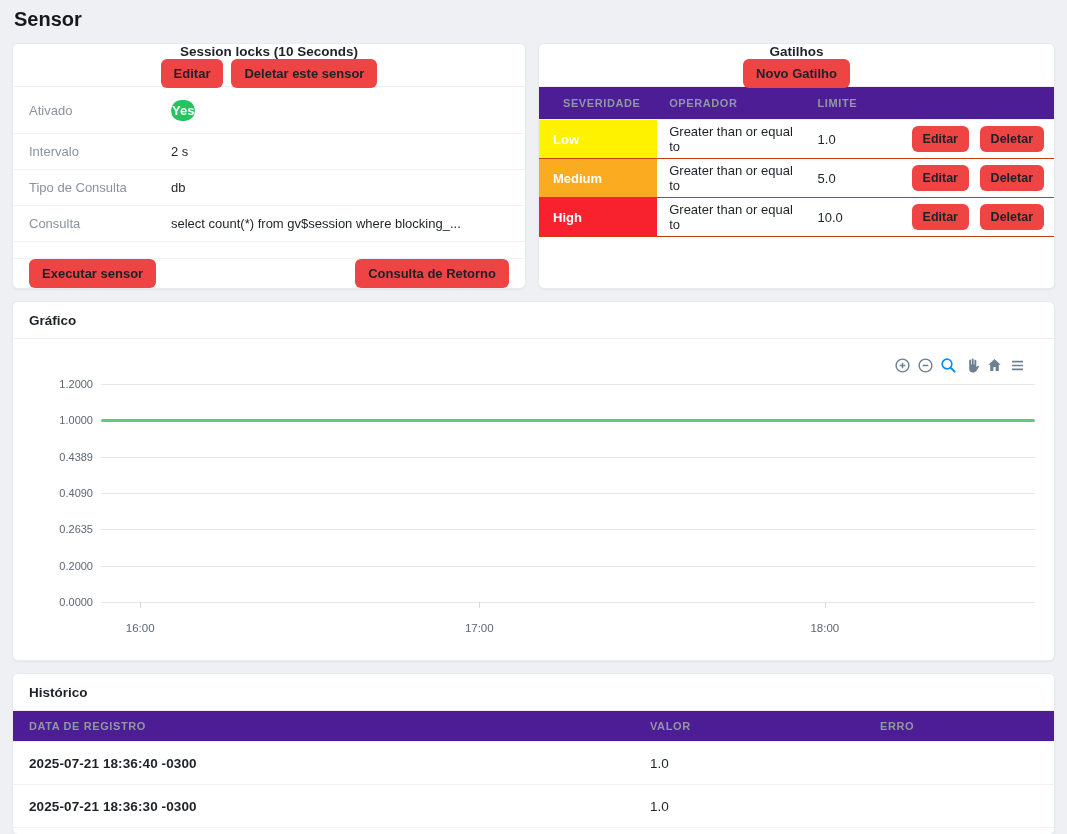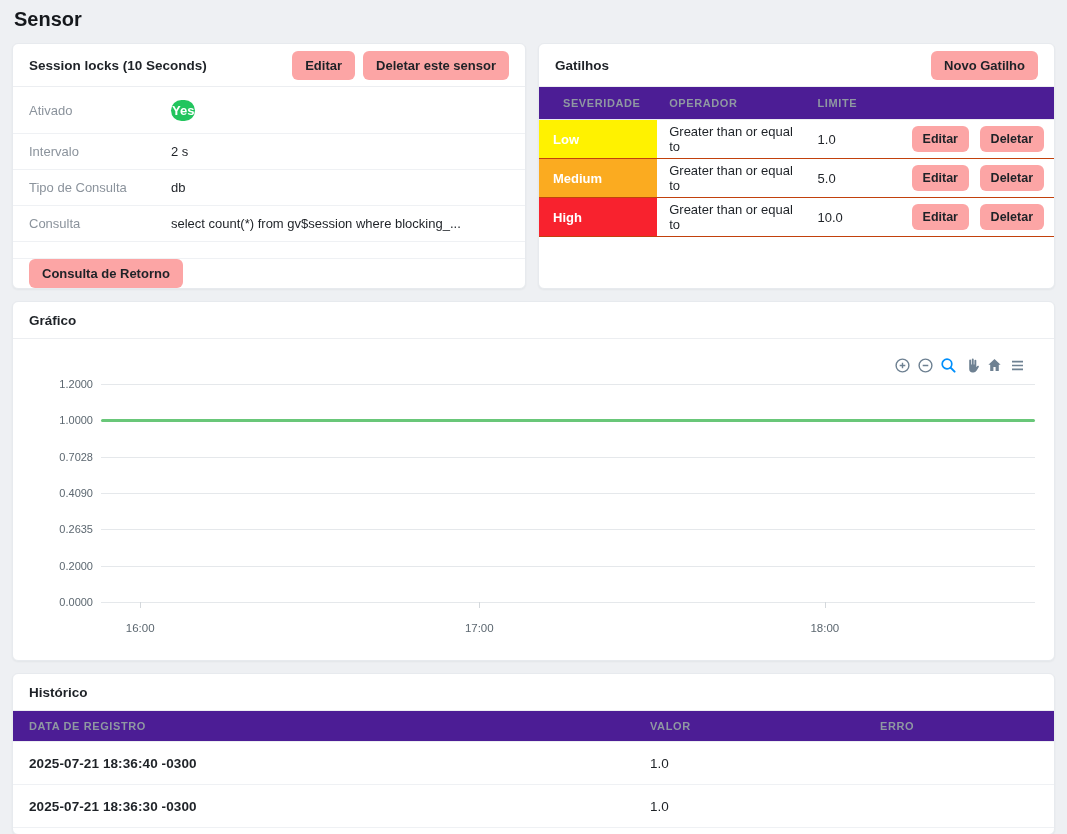--- a/index.html
+++ b/index.html
@@ -14,25 +14,25 @@
   .row1 { display:flex; gap:12px; margin:12px 12px 0 12px; }
   .card {
     background:#fff; border:1px solid #e7eaee; border-radius:6px;
     box-shadow:0 1px 2px rgba(20,30,40,.05);
     overflow:hidden;
   }
   .card-header {
     display:flex; align-items:center; justify-content:space-between;
     padding:0 16px; border-bottom:1px solid #eceef1;
   }
-  .card-header.tall { height:43px; }
+  .card-header.tall { height:43px;flex-direction:column; }
   .card-header.short { height:37px; }
   .card-title { font-size:13.5px; font-weight:700; color:#1e2227; }
   .btn {
-    background:#fca5a5; border:none; border-radius:6px;
+    background:#ef4444; border:none; border-radius:6px;
     padding:7px 13px; font-size:13px; font-weight:600; color:#1e2227;
     font-family:inherit; cursor:pointer; white-space:nowrap;
   }
   .btn.small { padding:6px 11px; font-size:12.5px; }
   .hdr-actions { display:flex; gap:8px; }
 
   
   .sensor-card { width:514px; height:246px; display:flex; flex-direction:column; }
   .field-row {
     display:flex; align-items:center; padding:0 16px;
@@ -117,20 +117,21 @@
     <div class="field-row normal">
       <span class="field-label">Tipo de Consulta</span>
       <span class="field-value">db</span>
     </div>
     <div class="field-row normal">
       <span class="field-label">Consulta</span>
       <span class="field-value">select count(*) from gv$session where blocking_...</span>
     </div>
     <div class="field-row empty"></div>
     <div class="sensor-footer">
+      <button class="btn">Executar sensor</button>
       <button class="btn">Consulta de Retorno</button>
     </div>
   </div>
 
   <div class="card triggers-card">
     <div class="card-header tall">
       <span class="card-title">Gatilhos</span>
       <button class="btn">Novo Gatilho</button>
     </div>
     <table class="triggers-table">
@@ -216,21 +217,21 @@
           <line x1="3" y1="12.4" x2="14" y2="12.4" stroke="#6e8192" stroke-width="1.6"></line>
         </svg>
     </span>
   </div>
   <div class="chart-plot">
       <div class="gridline" style="top: 0%;"></div>
       <div class="y-label" style="top: 0%;">1.2000</div>
       <div class="gridline" style="top: 16.6667%;"></div>
       <div class="y-label" style="top: 16.6667%;">1.0000</div>
       <div class="gridline" style="top: 33.3333%;"></div>
-      <div class="y-label" style="top: 33.3333%;">0.7028</div>
+      <div class="y-label" style="top: 33.3333%;">0.4389</div>
       <div class="gridline" style="top: 50%;"></div>
       <div class="y-label" style="top: 50%;">0.4090</div>
       <div class="gridline" style="top: 66.6667%;"></div>
       <div class="y-label" style="top: 66.6667%;">0.2635</div>
       <div class="gridline" style="top: 83.3333%;"></div>
       <div class="y-label" style="top: 83.3333%;">0.2000</div>
       <div class="gridline" style="top: 100%;"></div>
       <div class="y-label" style="top: 100%;">0.0000</div>
       <div class="x-tick" style="left: 4.2%;"></div>
       <div class="x-label" style="left: 4.2%;">16:00</div>

